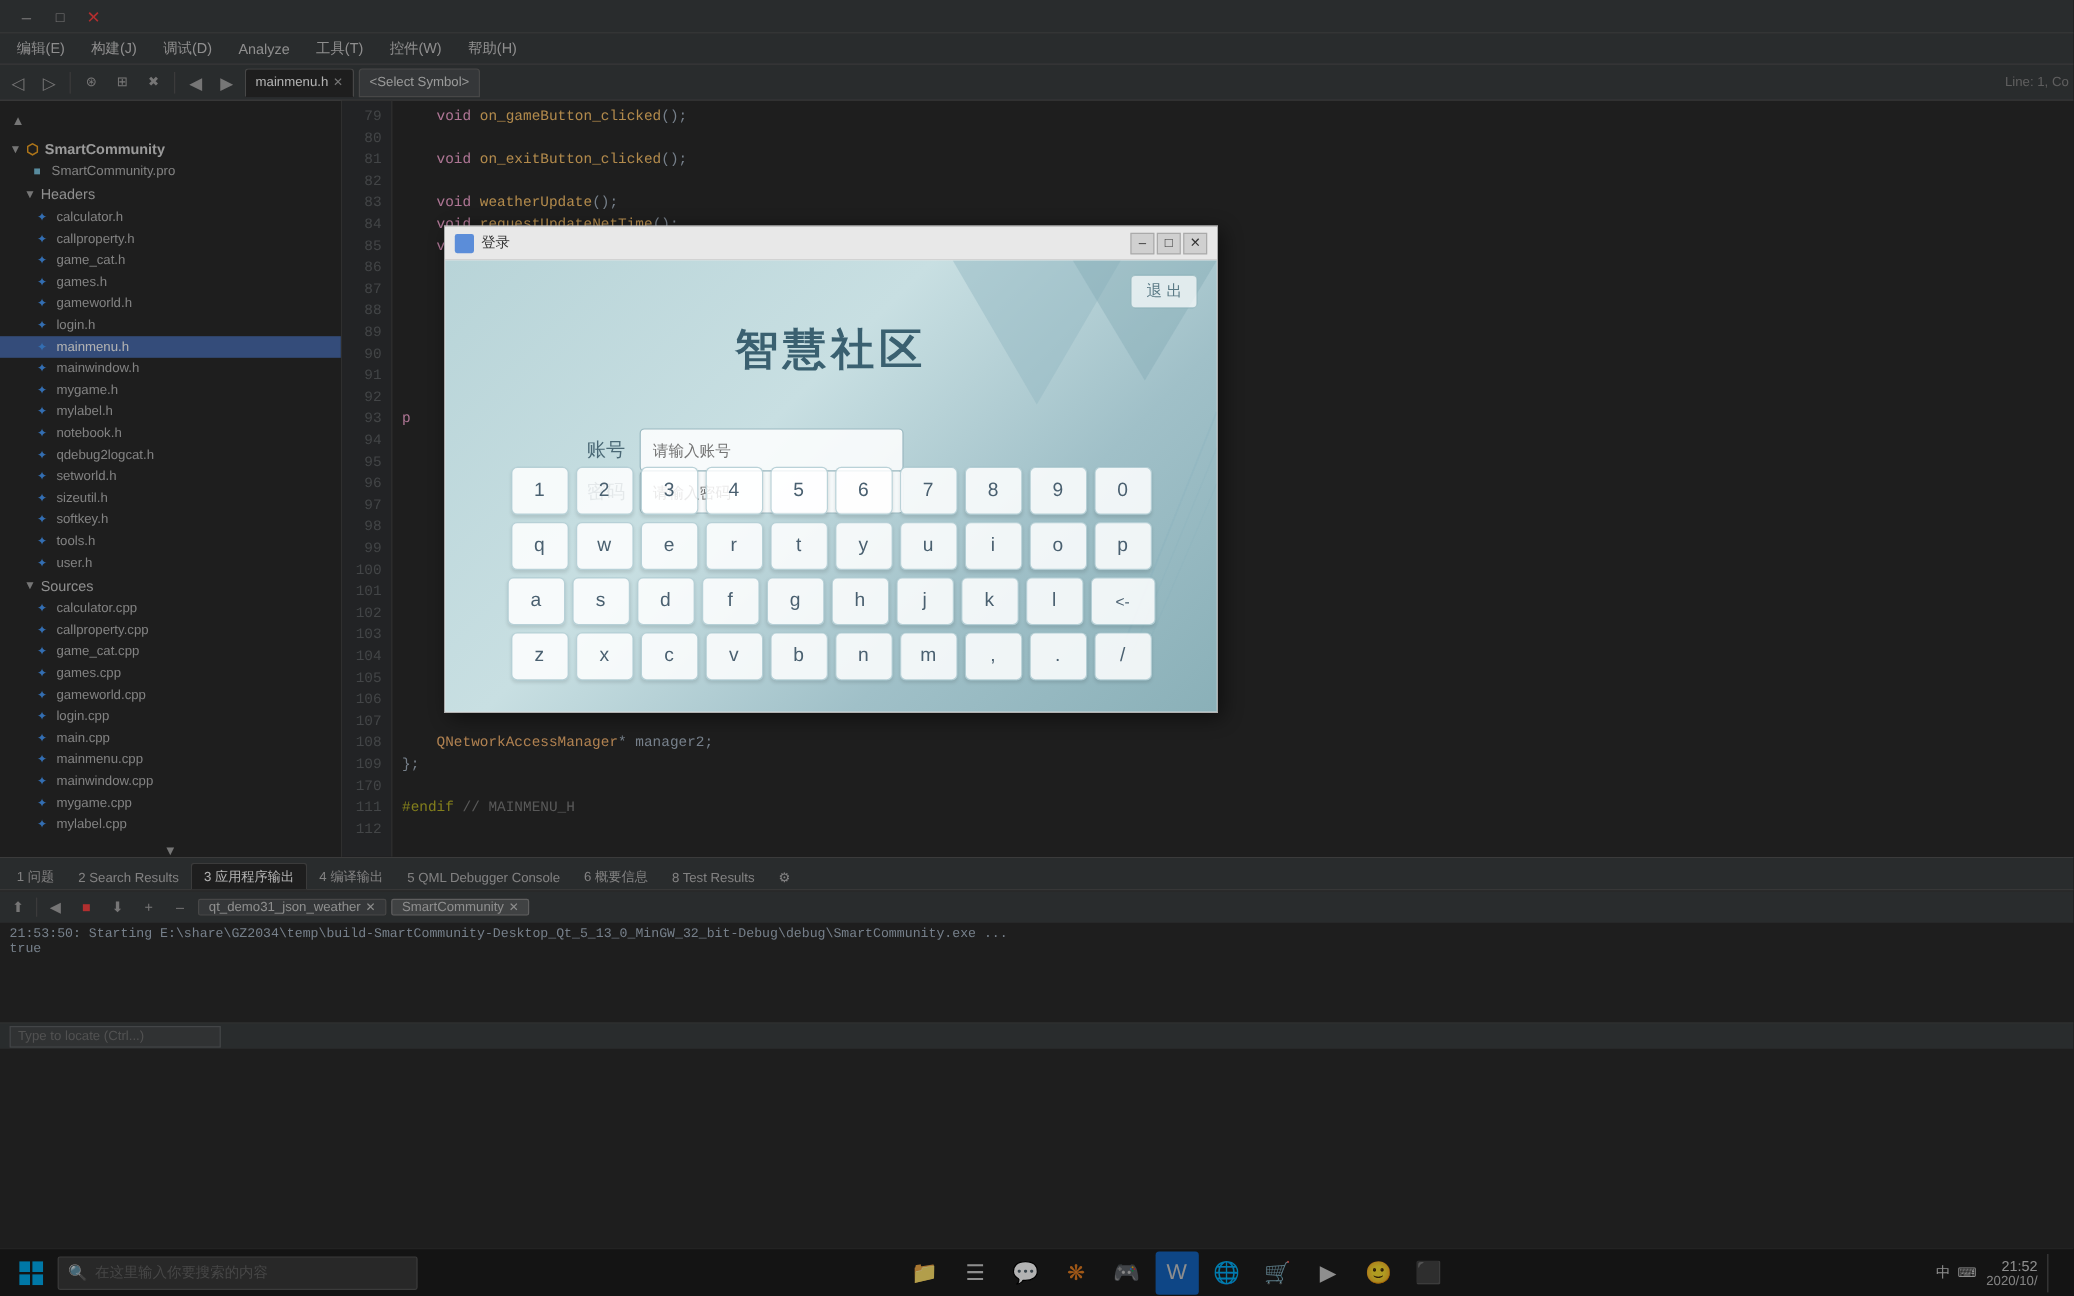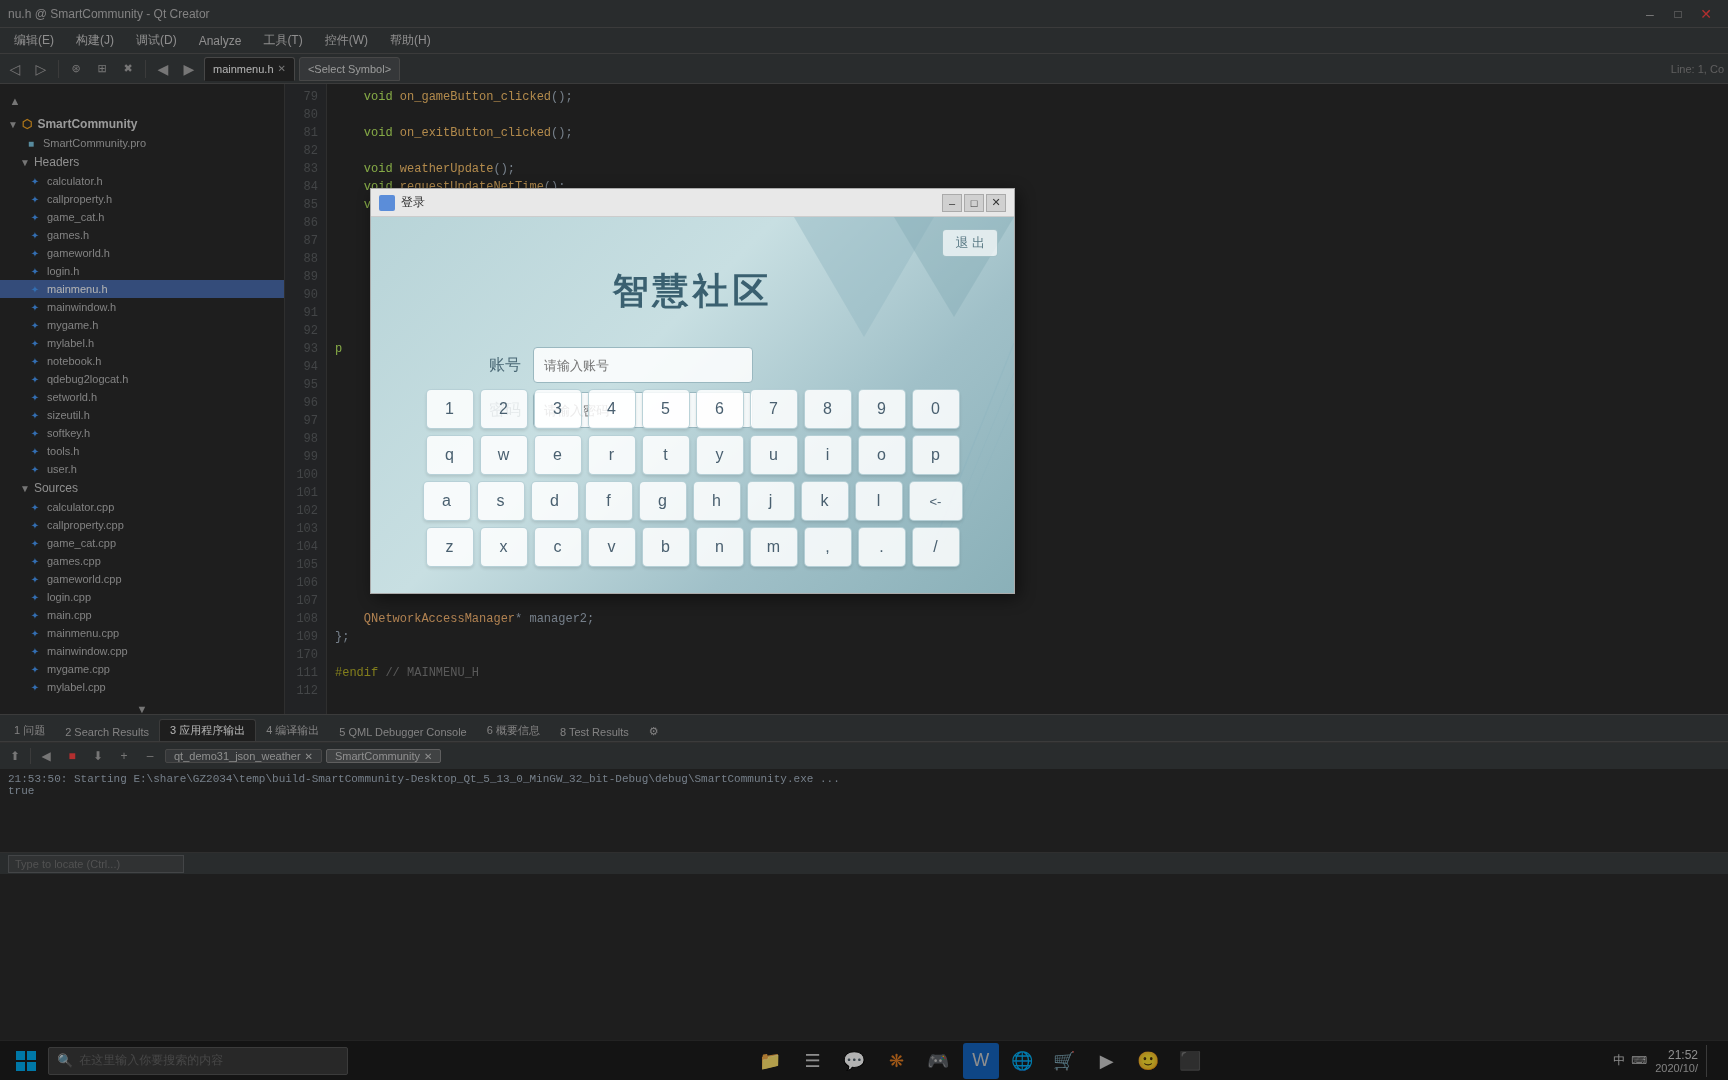--- a/index.html
+++ b/index.html
@@ -171,21 +171,21 @@
     #code-content {
       flex: 1;
       padding: 4px 8px;
       overflow: auto;
       font-family: "Courier New", monospace;
       font-size: 12px;
       line-height: 18px;
       color: #a9b7c6;
     }
     .code-line { height: 18px; white-space: pre; }
-    .kw { color: #bef264; }
+    .kw { color: #f9a8d4; }
     .fn { color: #ffc66d; }
     .cm { color: #808080; }
     .pp { color: #bbb529; }
     .ty { color: #fdba74; }
 
     
     #bottom-panel {
       height: 120px;
       background: #2b2b2b;
       border-top: 1px solid #555;
@@ -353,21 +353,21 @@
       font-weight: bold;
       color: #3a6070;
       letter-spacing: 4px;
     }
     .form-row {
       position: absolute;
       display: flex;
       align-items: center;
       gap: 12px;
     }
-    .form-row-account { top: 130px; left: 100px; }
+    .form-row-account { top: 140px; left: 100px; }
     .form-row-password { top: 175px; left: 100px; }
     .form-label {
       font-size: 16px;
       color: #4a6875;
       width: 50px;
       text-align: right;
     }
     .form-input {
       width: 220px;
       height: 36px;
@@ -410,21 +410,20 @@
 
     
     ::-webkit-scrollbar { width: 8px; height: 8px; }
     ::-webkit-scrollbar-track { background: #2b2b2b; }
     ::-webkit-scrollbar-thumb { background: #555; border-radius: 4px; }
   </style>
 </head>
 <body>
 
 <div id="title-bar">
-  <span style="flex:1;">nu.h @ SmartCommunity - Qt Creator</span>
   <button class="toolbar-btn" style="width:28px;font-size:14px;">–</button>
   <button class="toolbar-btn" style="width:28px;font-size:12px;">□</button>
   <button class="toolbar-btn" style="width:28px;font-size:14px;color:#f44;">✕</button>
 </div>
 
 <div id="menu-bar">
   <div class="menu-item">编辑(E)</div>
   <div class="menu-item">构建(J)</div>
   <div class="menu-item">调试(D)</div>
   <div class="menu-item">Analyze</div>

